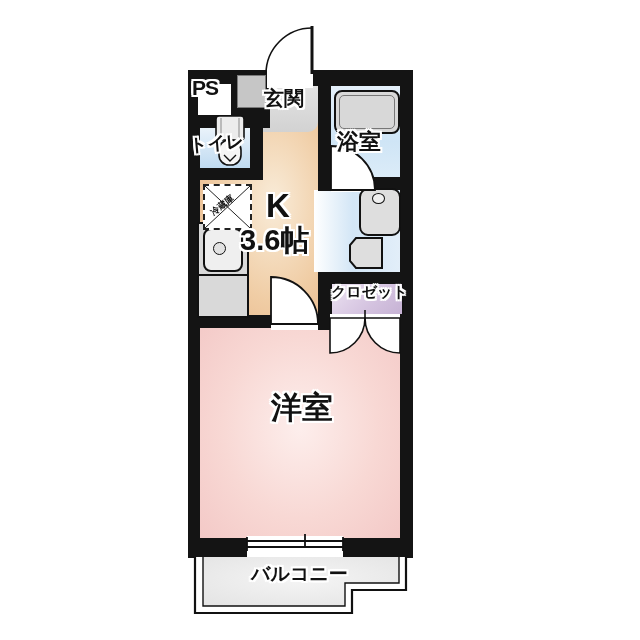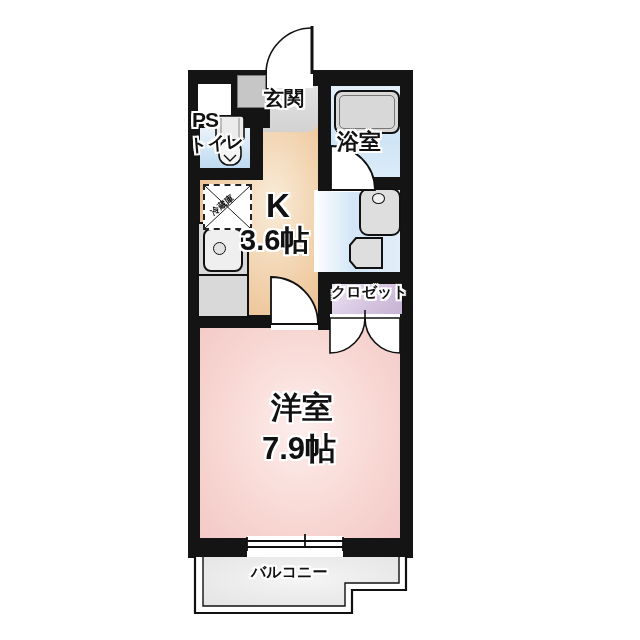--- a/index.html
+++ b/index.html
@@ -123,24 +123,23 @@
         <stop offset="0%" stop-color="#f5f5f5"></stop>
         <stop offset="100%" stop-color="#e3e3e3"></stop>
       </radialGradient>
     </defs>
     <g>
       <path d="M 195 557 L 195 613 L 352 613 L 352 590 L 406 590 L 406 557" fill="#ffffff" stroke="#111" stroke-width="2.2"></path>
       <path d="M 203 557 L 203 606 L 345 606 L 345 583 L 399 583 L 399 557" fill="url(#balGrad)" stroke="#111" stroke-width="1.4"></path>
     </g>
   </svg>
 
-  <div class="label" style="left:192px;top:77px;font-size:21px;letter-spacing:-1px;margin-top:32px;">PS</div>
+  <div class="label" style="left:192px;top:77px;font-size:21px;letter-spacing:-1px;">PS</div>
   <div class="label" style="left:264px;top:88px;font-size:20px;">玄関</div>
   <div class="label" style="left:337px;top:131px;font-size:22px;">浴室</div>
   <div class="label" style="left:189px;top:134px;font-size:18px;transform:rotate(-5deg);">トイレ</div>
   <div class="label" style="left:266px;top:189px;font-size:33px;">K</div>
   <div class="label" style="left:240px;top:226px;font-size:29px;">3.6帖</div>
   <div class="label" style="left:331px;top:284px;font-size:15px;">クロゼット</div>
   <div class="label" style="left:271px;top:392px;font-size:31px;">洋室</div>
-  <div class="label" style="left:262px;top:433px;font-size:31px;">7.9帖</div>
-  <div class="label" style="left:251px;top:564px;font-size:15px;">バルコニー</div>
+  <div class="label" style="left:251px;top:564px;font-size:19px;">バルコニー</div>
 
 </div>
 
 </body></html>

